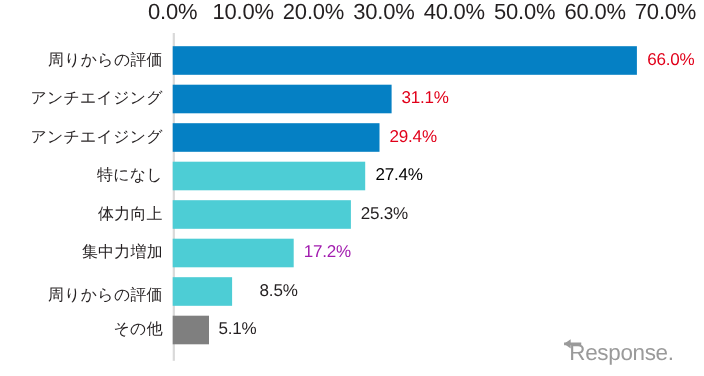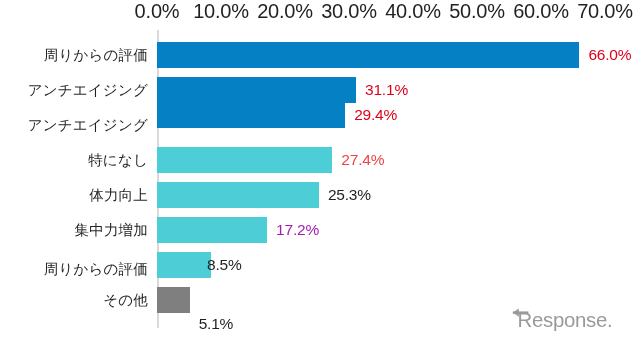--- a/index.html
+++ b/index.html
@@ -140,43 +140,43 @@
   <div id="plot-area">
     <div id="axis-line"></div>
   <div class="bar-row" style="top: 8px; width: 470px;">
         <div class="bar" style="width: 422.4px; background: rgb(5, 128, 196);"></div>
         <div class="bar-value" style="left: 431.4px; color: rgb(225, 0, 26);">66.0%</div>
       </div>
       <div class="bar-row" style="top: 43px; width: 470px;">
         <div class="bar" style="width: 199.04px; background: rgb(5, 128, 196);"></div>
         <div class="bar-value" style="left: 208.04px; color: rgb(225, 0, 26);">31.1%</div>
       </div>
-      <div class="bar-row" style="top: 68px; width: 470px;">
+      <div class="bar-row" style="top: 78px; width: 470px;">
         <div class="bar" style="width: 188.16px; background: rgb(5, 128, 196);"></div>
         <div class="bar-value" style="left: 197.16px; color: rgb(225, 0, 26);">29.4%</div>
       </div>
       <div class="bar-row" style="top: 113px; width: 470px;">
         <div class="bar" style="width: 175.36px; background: rgb(77, 205, 213);"></div>
-        <div class="bar-value" style="left: 184.36px; color: #ef4444;">27.4%</div>
+        <div class="bar-value" style="left: 184.36px; color: #000000;">27.4%</div>
       </div>
       <div class="bar-row" style="top: 148px; width: 470px;">
         <div class="bar" style="width: 161.92px; background: rgb(77, 205, 213);"></div>
         <div class="bar-value" style="left: 170.92px; color: rgb(35, 31, 32);">25.3%</div>
       </div>
       <div class="bar-row" style="top: 183px; width: 470px;">
         <div class="bar" style="width: 110.08px; background: rgb(77, 205, 213);"></div>
         <div class="bar-value" style="left: 119.08px; color: #a21caf;">17.2%</div>
       </div>
       <div class="bar-row" style="top: 218px; width: 470px;">
         <div class="bar" style="width: 54.4px; background: rgb(77, 205, 213);"></div>
-        <div class="bar-value" style="left: 50px; color: rgb(35, 31, 32); text-align: right;">8.5%</div>
+        <div class="bar-value" style="left: 79px; color: rgb(35, 31, 32); text-align: right;">8.5%</div>
       </div>
       <div class="bar-row" style="top: 253px; width: 470px;">
         <div class="bar" style="width: 32.64px; background: rgb(127, 127, 127);"></div>
-        <div class="bar-value" style="left: 41.64px; color: rgb(35, 31, 32); margin-top: 24px;">5.1%</div>
+        <div class="bar-value" style="left: 41.64px; color: rgb(35, 31, 32);">5.1%</div>
       </div>
     </div>
 
   <div id="logo">
     <svg viewBox="0 0 200 46" width="120" height="28" aria-hidden="true">
       <g fill="#9a9a9a">
         <path d="M8 12 L34 12 L34 16 L8 16 Z"></path>
         <path d="M8 14 L18 7 L18 21 Z"></path>
       </g>
       <text x="16" y="38" font-family="'Liberation Sans','DejaVu Sans',sans-serif" font-size="34" font-weight="500" fill="#9a9a9a" letter-spacing="-0.5">Response.</text>

